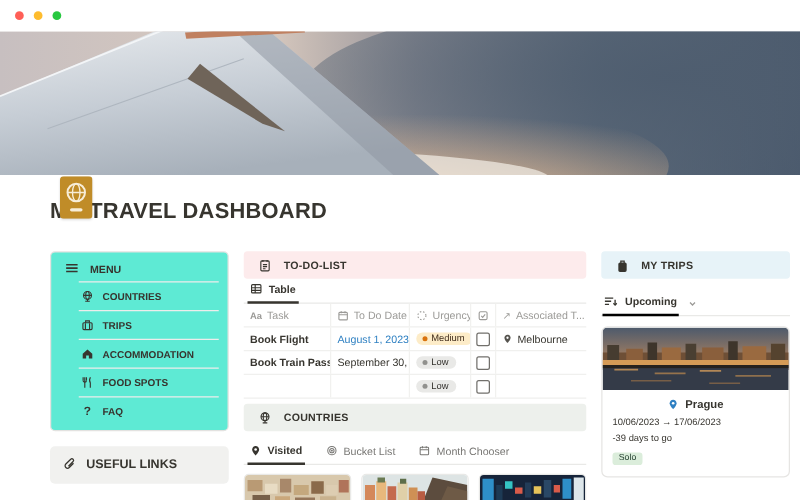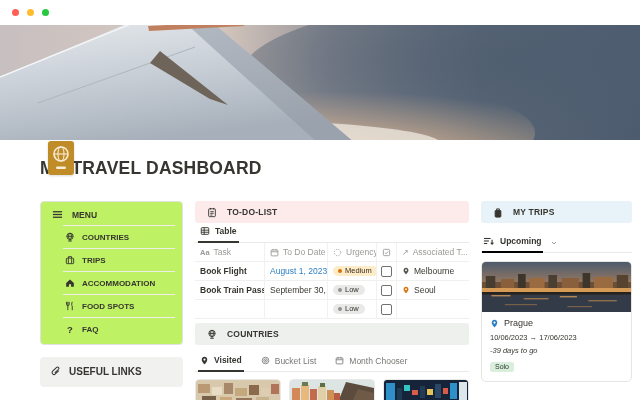--- a/index.html
+++ b/index.html
@@ -14,21 +14,21 @@
 
   .page-icon{position:absolute;left:48px;top:141px;width:26px;height:34px;z-index:5;}
   .page-icon svg{display:block;filter:drop-shadow(0 1px 1px rgba(0,0,0,.15));}
 
   h1.page-title{margin:18px 0 0 40px;font-size:17.5px;font-weight:700;letter-spacing:.2px;color:#37352f;}
 
   .content{display:flex;gap:12px;padding:0 8px 0 40px;margin-top:22px;align-items:flex-start;}
 
   
   .sidebar{flex:0 0 143px;}
-  .menu-box{border:1px solid #e3e2e0;border-radius:4px;background:#bef264;padding:1px 0 3px;}
+  .menu-box{border:1px solid #e3e2e0;border-radius:4px;background:#5eead4;padding:1px 0 3px;}
   .menu-header{display:flex;align-items:center;gap:9px;padding:6px 8px 5px 11px;font-size:8.5px;font-weight:700;}
   .menu-item{display:flex;align-items:center;gap:7px;margin-left:22px;margin-right:7px;
              padding:6px 2px;border-top:1px solid #ededeb;font-size:8px;font-weight:700;cursor:pointer;}
   .menu-item:first-of-type{border-top:1px solid #ededeb;}
   .links-box{margin-top:12px;background:#f1f1ef;border-radius:4px;padding:9px 10px 10px;}
   .links-header{display:flex;align-items:center;gap:8px;font-size:10px;font-weight:700;}
 
   
   .section-header{display:flex;align-items:center;gap:10px;height:22px;border-radius:3px;
                   padding:0 12px;font-size:8.5px;font-weight:700;letter-spacing:.2px;}
@@ -75,23 +75,23 @@
   
   .right{flex:1;min-width:0;}
   .filter-row{display:flex;align-items:center;gap:6px;margin-top:10px;border-bottom:1px solid #e9e9e7;
               padding:0 2px 0 1px;font-size:8.5px;font-weight:700;}
   .filter-tab{display:flex;align-items:center;gap:6px;padding:3px 1px 5px;border-bottom:2px solid #000000;
               margin-bottom:-1px;cursor:pointer;}
   .chev{color:#9b9a97;margin-left:1px;}
   .trip-card{margin-top:8px;border:1px solid #e6e5e3;border-radius:5px;overflow:hidden;background:#fff;cursor:pointer;}
   .trip-img svg{display:block;width:100%;height:50px;}
   .trip-body{padding:6px 8px 8px;}
-  .trip-name{display:flex;align-items:center;gap:5px;font-size:9px;font-weight:400;}
+  .trip-name{display:flex;align-items:center;gap:5px;font-size:9px;font-weight:700;justify-content:center;}
   .trip-dates{font-size:7.5px;margin-top:5px;}
-  .trip-days{font-size:7.5px;margin-top:4px;font-style:italic;}
+  .trip-days{font-size:7.5px;margin-top:4px;}
   .trip-tag{display:inline-block;margin-top:5px;background:#dbeddb;color:#1c3829;font-size:7px;
             padding:1.5px 5px;border-radius:2.5px;}
 
   .ic{flex:none;}
 </style>
 </head>
 <body>
 
 <div class="titlebar">
   <span class="dot r"></span>
@@ -305,27 +305,20 @@
         </div>
         <div class="tcell">
           <span class="pill low">
               <span class="pdot"></span>
               <span>Low</span>
             </span>
         </div>
         <div class="tcell ccell">
             <span class="cbox"></span>
           </div>
-        <div class="tcell last">
-          <svg class="ic" width="8" height="8" viewBox="0 0 12 12">
-            <path d="M6 1.1C3.9 1.1 2.3 2.8 2.3 4.9 2.3 7.6 6 11.2 6 11.2S9.7 7.6 9.7 4.9C9.7 2.8 8.1 1.1 6 1.1Z" fill="#d9730d"></path>
-              <circle cx="6" cy="4.8" r="1.4" fill="#fff"></circle>
-          </svg>
-          <span>Seoul</span>
-        </div>
       </div>
 
       <div class="trow">
         <div class="tcell task"></div>
         <div class="tcell">
             <span></span>
           </div>
         <div class="tcell">
           <span class="pill low">
               <span class="pdot"></span>

